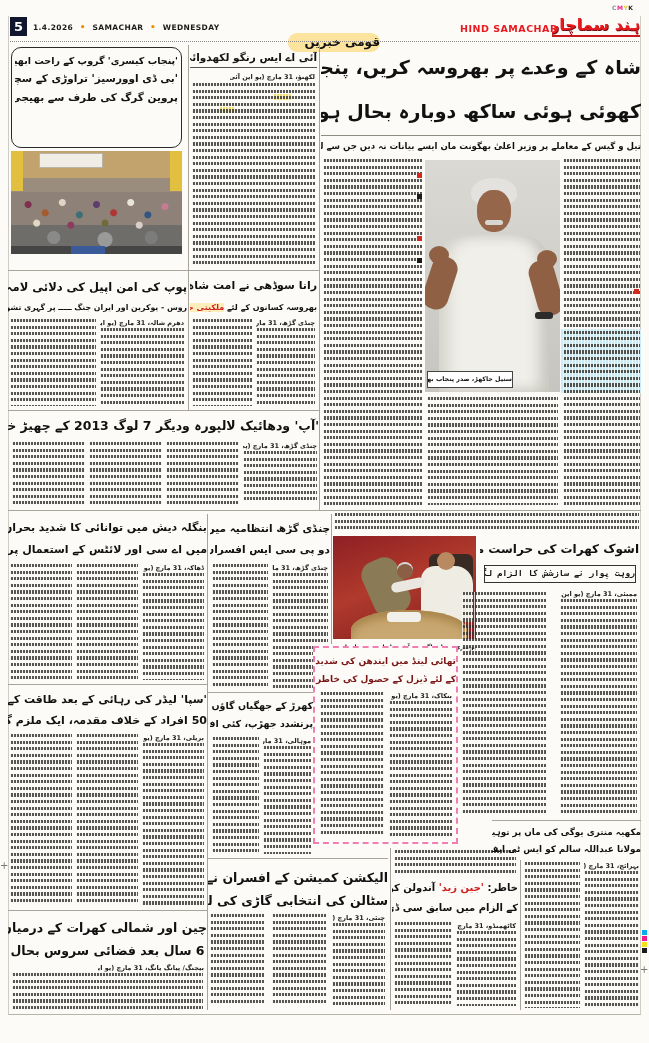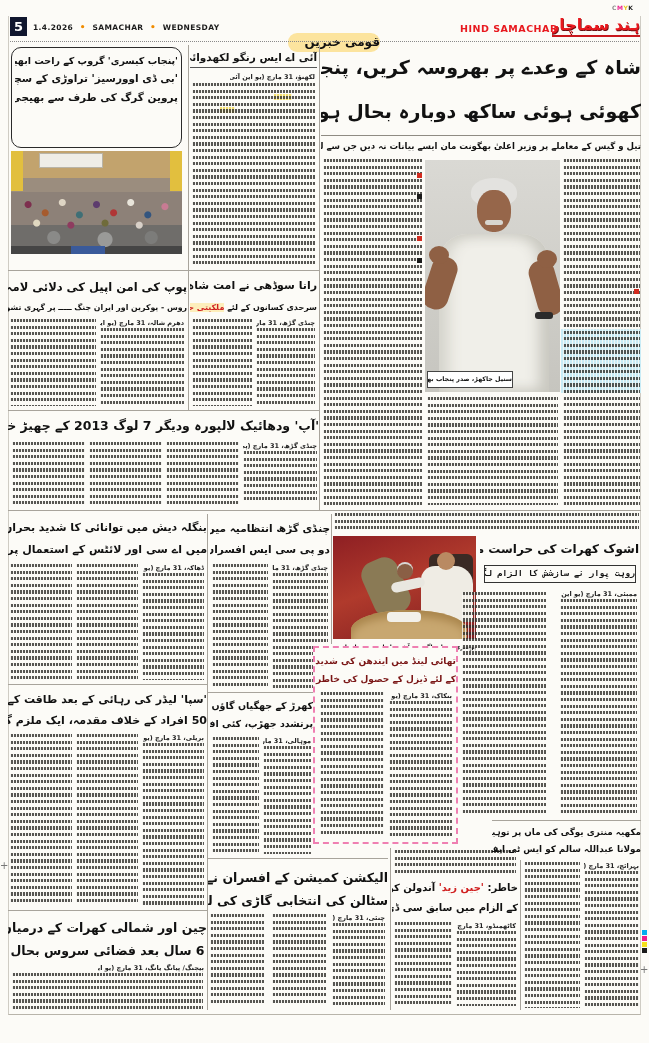--- a/index.html
+++ b/index.html
@@ -145,21 +145,21 @@
     <div class="hl" style="left:0;top:4px;width:179px;font-size:11.5px;line-height:22px;">پوپ کی امن اپیل کی دلائی لامہ نے حمایت کی</div>
     <div class="hl" style="left:0;top:28px;width:179px;font-size:7.8px;line-height:16px;">روس - یوکرین اور ایران جنگ ـــــ پر گہری تشویش کا اظہار کیا</div>
     <div class="dl" style="left:92px;top:47px;width:84px;">دھرم شالہ، 31 مارچ (یو این آئی)</div>
     <div class="st" style="left:92px;top:56px;width:84px;height:78px;"></div>
     <div class="st" style="left:2px;top:47px;width:86px;height:87px;"></div>
   </div>
 
   <div class="b" style="left:190px;top:272px;width:127px;height:138px;">
     <div class="hl" style="left:0;top:2px;width:127px;font-size:11px;line-height:24px;">رانا سوڈھی نے امت شاہ سے کی ملاقات</div>
     <div class="hl" style="left:0;top:28px;width:127px;font-size:8px;line-height:16px;">
-      <span>سرحدی کسانوں کے لئے </span><span style="color:#d02020;background:#fdeebb;">ملکیتی حق</span>
+      <span>بھروسہ کسانوں کے لئے </span><span style="color:#d02020;background:#fdeebb;">ملکیتی حق</span>
     </div>
     <div class="dl" style="left:66px;top:47px;width:59px;">چنڈی گڑھ، 31 مارچ (یو این آئی)</div>
     <div class="st" style="left:66px;top:56px;width:59px;height:78px;"></div>
     <div class="st" style="left:2px;top:47px;width:60px;height:87px;"></div>
   </div>
 
   <div class="b" style="left:8px;top:412px;width:311px;height:96px;">
     <div class="hl" style="left:0;top:2px;width:311px;font-size:12.5px;line-height:24px;">'آپ' ودھائیک لالپورہ ودیگر 7 لوگ 2013 کے چھیڑ خانی معاملے میں بری</div>
     <div class="dl" style="left:235px;top:30px;width:74px;">چنڈی گڑھ، 31 مارچ (پی ٹی آئی)</div>
     <div class="st" style="left:235px;top:39px;width:74px;height:53px;"></div>

